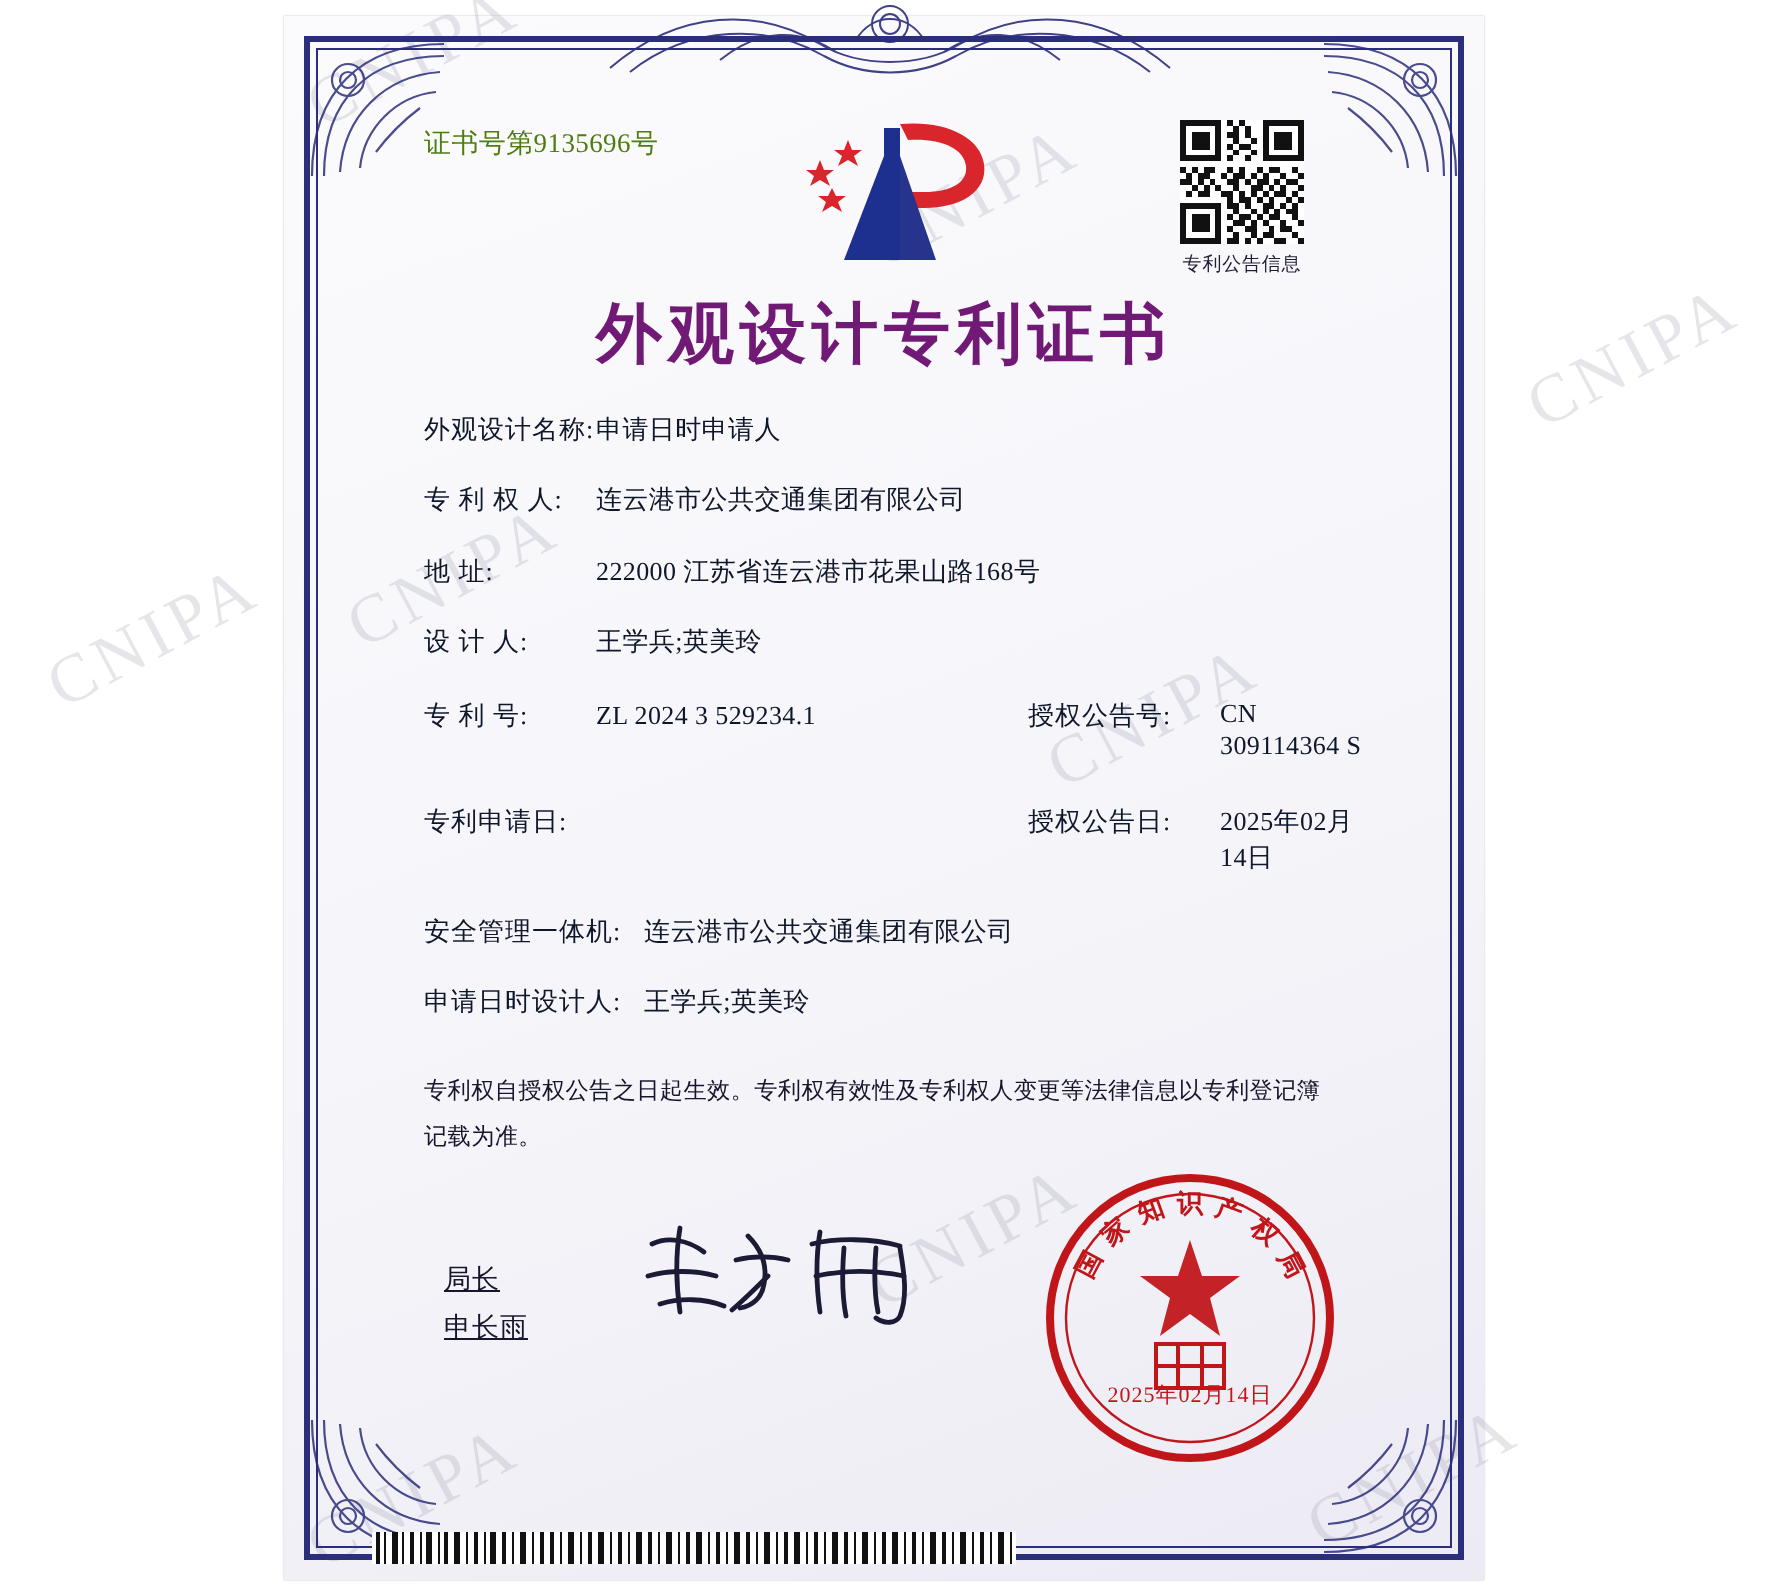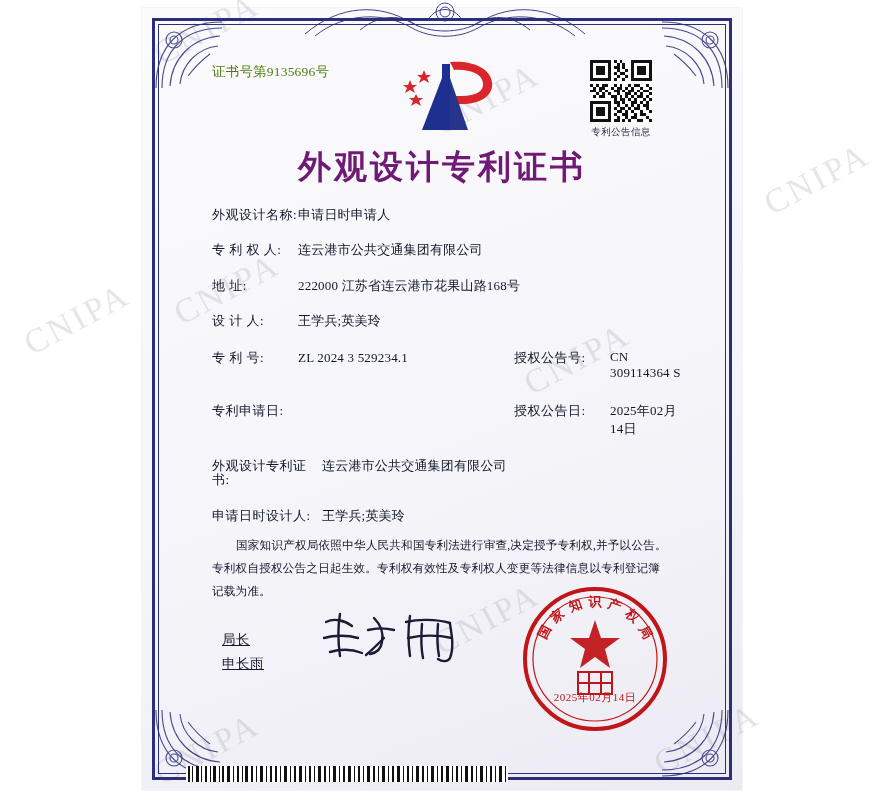--- a/index.html
+++ b/index.html
@@ -511,33 +511,32 @@
       <span class="col-left">
         <span class="f-label">专利申请日:</span>
       </span>
       <span class="col-right">
         <span class="f-label-r">授权公告日:</span>
         <span class="f-value">2025年02月14日</span>
       </span>
     </div>
 
     <div class="field-row">
-      <span class="f-label" style="flex:0 0 110px;width:110px;">外观设计专利证书:</span>
+      <span class="f-label" style="flex:0 0 110px;width:110px;">安全管理一体机:</span>
       <span class="f-value">连云港市公共交通集团有限公司</span>
     </div>
 
     <div class="field-row">
       <span class="f-label" style="flex:0 0 110px;width:110px;">申请日时设计人:</span>
       <span class="f-value">王学兵;英美玲</span>
     </div>
 
   </div>
 
   <div class="statement">
-    <span class="indent">国家知识产权局依照中华人民共和国专利法进行审查,决定授予专利权,并予以公告。</span>
     <span>专利权自授权公告之日起生效。专利权有效性及专利权人变更等法律信息以专利登记簿记载为准。</span>
   </div>
 
   <div class="sig-label">
     <div>局长</div>
     <div>申长雨</div>
   </div>
 
   <svg class="handwriting" viewBox="0 0 150 56">
     <g fill="none" stroke="#1b1b35" stroke-width="2.4" stroke-linecap="round" stroke-linejoin="round">

